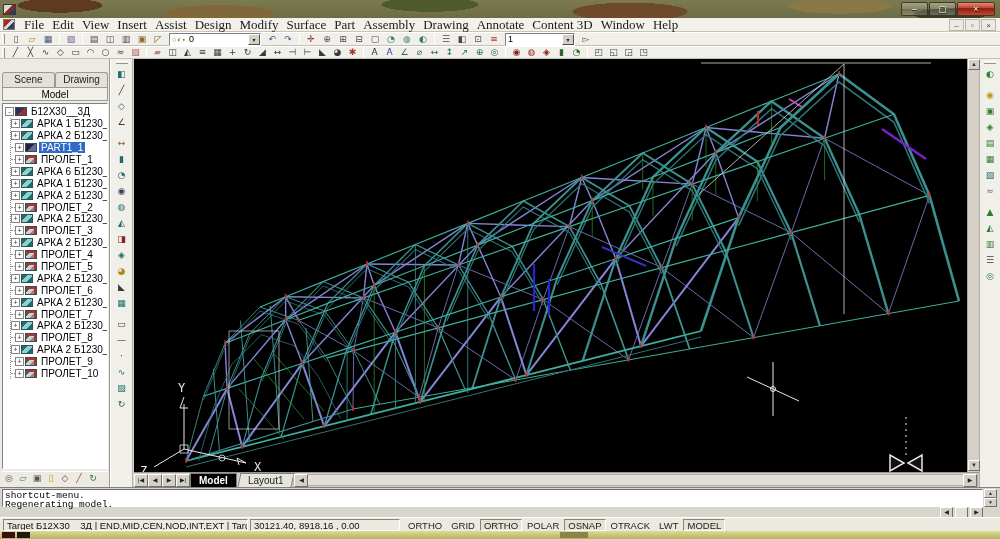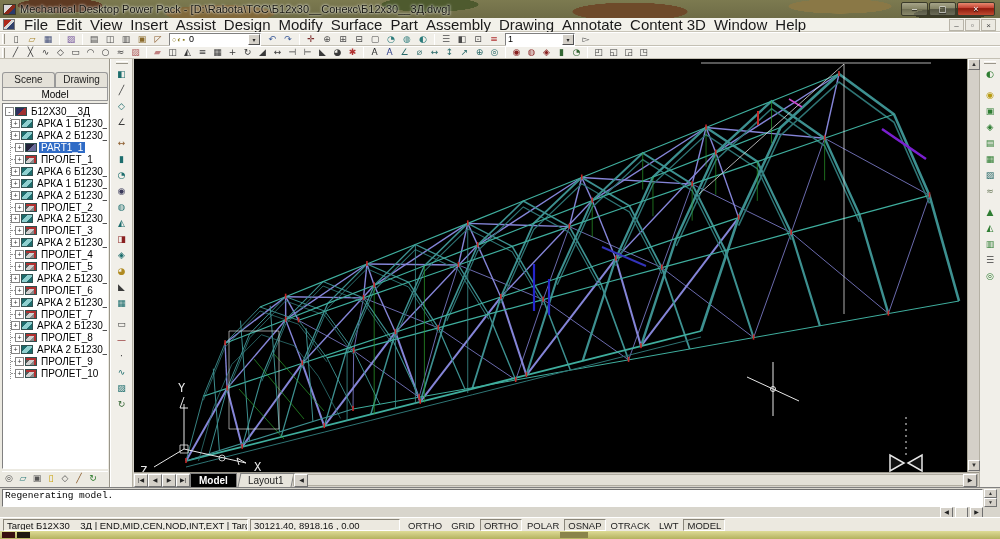--- a/index.html
+++ b/index.html
@@ -22,21 +22,21 @@
   .title-text{font-size:11px;color:#151510;text-shadow:0 0 3px #ffffffcc,0 0 2px #ffffffcc;white-space:nowrap;}
   .winbtns{position:absolute;right:5px;top:2px;display:flex;}
   .wbtn{width:27px;height:14px;border:1px solid #3a3a2a;border-radius:2px;margin-left:1px;
     background:linear-gradient(#fdfdfd55,#9a9a8a66 50%,#6a6a5a88 51%,#b0b0a066);
     color:#fff;font-size:9px;line-height:12px;text-align:center;text-shadow:0 1px 1px #000;}
   .wbtn.close{width:38px;background:linear-gradient(#e88a70,#c0392b 45%,#8e1a0c 46%,#c04a30);}
 
   
   .menubar{position:absolute;left:0;top:18px;width:1000px;height:14px;background:linear-gradient(#fafaf8,#ececе4) #f0efe8;border-bottom:1px solid #c8c4b8;display:flex;align-items:center;background:#f2f1ea;}
   .mdt-icon{width:12px;height:11px;margin:0 5px 0 3px;background:linear-gradient(135deg,#b02818 0 40%,#d8d8d8 40% 60%,#30406a 60%);border:1px solid #777;}
-  .menu-item{font-size:15px;color:#1a1a1a;padding:0 4px;white-space:nowrap;}
+  .menu-item{font-size:13px;color:#1a1a1a;padding:0 4px;white-space:nowrap;font-family:Liberation Serif, serif;}
   .mdibtns{position:absolute;right:4px;top:1px;display:flex;}
   .mdibtn{width:15px;height:12px;margin-left:1px;font-size:8px;line-height:11px;text-align:center;color:#444;background:#eceae2;border:1px solid #b8b4a8;}
 
   
   .tbrow{position:absolute;left:0;width:1000px;background:#f1efe9;border-top:1px solid #fff;border-bottom:1px solid #c4c0b4;display:flex;align-items:center;}
   .tb1{top:32px;height:14px;}
   .tb2{top:46px;height:13px;}
   .grip{width:3px;height:10px;margin:0 3px 0 2px;border-left:1px solid #fff;border-right:1px solid #9a968a;}
   .tbtn{width:16px;height:13px;background:transparent;border:none;display:flex;align-items:center;justify-content:center;padding:0;}
   .tb2 .tbtn{width:15px;}
@@ -114,21 +114,20 @@
   .sliver{position:absolute;left:0;top:531px;width:1000px;height:8px;background:linear-gradient(#dedb96,#b4b260);}
   .sl-block{position:absolute;top:1px;height:6px;}
 </style>
 </head>
 <body>
 
 <div class="win">
 
   <div class="titlebar">
     <span class="app-icon"></span>
-    <span class="title-text">Mechanical Desktop Power Pack - [D:\Rabota\TCC\Б12x30__Сонекс\Б12x30__3Д.dwg]</span>
     <span class="winbtns">
       <span class="wbtn">–</span>
       <span class="wbtn">▢</span>
       <span class="wbtn close">×</span>
     </span>
   </div>
 
   <div class="menubar">
     <span class="mdt-icon"></span>
     <span id="menus" style="display:flex;">
@@ -867,20 +866,21 @@
         <span class="htrack">
           <span class="navbtn" style="position:absolute;left:0;top:-1px;">◀</span>
           <span class="navbtn" style="position:absolute;right:0;top:-1px;">▶</span>
         </span>
       </div>
     </div>
   </div>
 
   <div class="cmd">
     <div class="hist">
+      <div>shortcut-menu.</div>
       <div>Regenerating model.</div>
     </div>
     <div class="histsb">
       <span class="hsbb" style="top:0;">▲</span>
       <span class="hsbb" style="top:9px;">▼</span>
     </div>
     <span class="cbtn" style="left:940px;">◀</span>
     <span class="cbtn" style="left:955px;background:#e2dfd6;"></span>
     <span class="cbtn" style="left:970px;">▶</span>
   </div>

